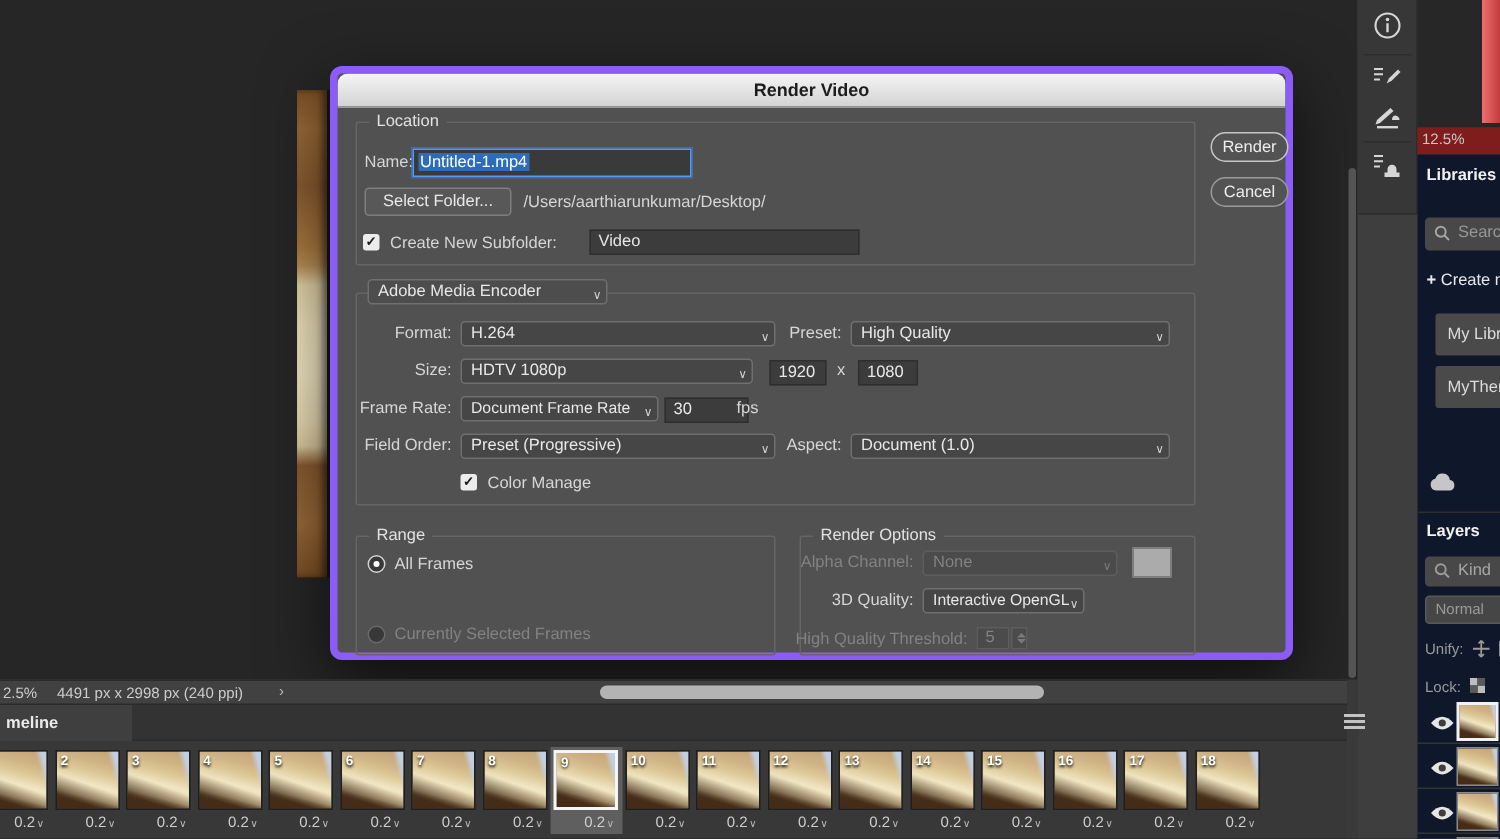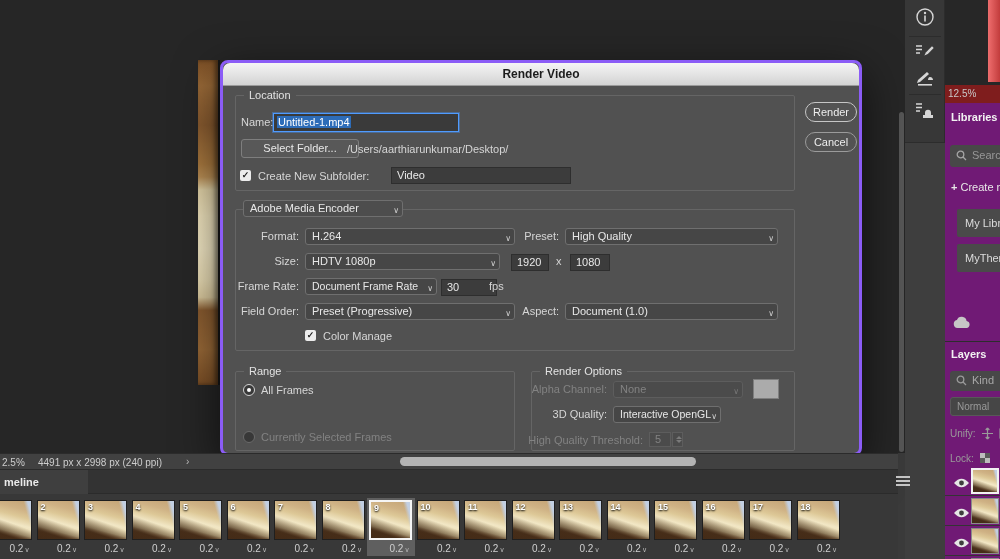--- a/index.html
+++ b/index.html
@@ -12,22 +12,22 @@
   #photo-strip { left:198px; top:60px; width:22px; height:325px;
     background:linear-gradient(to bottom,
       #7d5026 0%, #9a6a38 8%, #8a5c30 20%, #a9793f 32%, #b98e55 36%,
       #e2d3a8 40%, #efe3bd 48%, #f2e7c4 58%, #e9dcb4 68%, #dccba0 73%,
       #8a5c30 77%, #9a6a38 89%, #7d5026 100%);
     box-shadow: inset -3px 0 4px rgba(0,0,0,.45); border-right:2px solid #161616; }
   #v-scrollbar { left:899px; top:112px; width:5px; height:340px; background:#565656; border-radius:3px; }
   #gutter { left:898px; top:453px; width:7px; height:106px; background:#3a3a3a; }
 
   
-  #dialog { left:220px; top:60px; width:642px; height:396px; border-radius:8px;
-    background:#515151; box-shadow:0 14px 45px rgba(0,0,0,.65); border:3px solid #8b5cf6; }
+  #dialog { left:220px; top:44px; width:642px; height:396px; border-radius:8px;
+    background:#515151; box-shadow:0 14px 45px rgba(0,0,0,.65); border:5px solid #8b5cf6; }
   #dialog-titlebar { left:0; top:0; right:0; height:23px; border-radius:7px 7px 0 0;
     background:linear-gradient(#f5f5f5,#d3d3d3); border-bottom:1px solid #9a9a9a;
     text-align:center; font-size:12px; font-weight:bold; color:#1c1c1c; line-height:23px; }
   #dialog-body { left:0; top:23px; right:0; bottom:0; font-size:11px; color:#d6d6d6; }
   .group { position:absolute; border:1px solid #656565; border-radius:2px; }
   .group .legend { position:absolute; top:-7px; left:8px; background:#515151; padding:0 5px;
     font-size:11px; color:#e2e2e2; }
   .lbl { position:absolute; font-size:11px; color:#d6d6d6; white-space:nowrap; }
   .lbl.r { text-align:right; }
   .lbl.dis, .dis { color:#828282; }
@@ -48,21 +48,21 @@
     background:#fff; border-radius:50%; }
   .radio.off { border-color:#6a6a6a; }
   .pill-btn { position:absolute; width:52px; height:20px; border-radius:10px; background:#535353;
     color:#ededed; font-size:11px; text-align:center; line-height:18px; }
   #render-btn { border:1.5px solid #c6c6c6; }
   #cancel-btn { border:1.5px solid #9b9b9b; }
   #name-input { left:50px; top:27px; width:186px; height:19px; background:#3a3a3a;
     border:1px solid #4f9bff; box-shadow:0 0 0 1px rgba(70,140,230,.45); line-height:17px;
     font-size:11px; padding:0 3px; }
   #name-input .selection { background:#2d6cb8; color:#fff; padding:0 1px; }
-  #select-folder-btn { left:18px; top:53px; width:118px; height:19px; background:#585858;
+  #select-folder-btn { left:18px; top:53px; width:98px; height:19px; background:#585858;
     border:1px solid #7e7e7e; border-radius:3px; text-align:center; line-height:17px;
     font-size:11px; color:#e8e8e8; }
   #alpha-swatch { left:530px; top:293px; width:26px; height:20px; background:#ababab;
     border:1px solid #7e7e7e; }
   .stepper { position:absolute; width:11px; height:15px; background:#4b4b4b; border:1px solid #5d5d5d; }
   .stepper::before { content:''; position:absolute; left:2.5px; top:3px; border-left:3px solid transparent;
     border-right:3px solid transparent; border-bottom:3px solid #7a7a7a; }
   .stepper::after { content:''; position:absolute; left:2.5px; bottom:3px; border-left:3px solid transparent;
     border-right:3px solid transparent; border-top:3px solid #7a7a7a; }
 
@@ -70,21 +70,21 @@
   #right-region { left:905px; top:0; width:95px; height:559px; background:#3e3e3e; }
   #icon-strip { left:0; top:0; width:40px; height:143px; background:#373737;
     border-right:1px solid #2c2c2c; border-bottom:1px solid #2c2c2c; }
   .strip-icon { position:absolute; left:10px; width:20px; height:20px; }
   .strip-div { position:absolute; left:4px; width:32px; height:1px; background:#2c2c2c; }
   #canvas-corner { left:40px; top:0; width:55px; height:85px; background:#272727; }
   #red-strip { position:absolute; right:0; top:0; width:12px; height:82px;
     background:linear-gradient(to right,#ef6e6e,#c23c3c); }
   #zoom-strip { left:40px; top:85px; width:55px; height:18px; background:#7f1d1d;
     font-size:10px; color:#c8c8c8; line-height:18px; padding-left:3px; }
-  .panel { background:#701a75; overflow:visible; }
+  .panel { background:#0f172a; overflow:visible; }
   #libraries-panel { left:40px; top:103px; width:55px; height:239px; border-bottom:1px solid #2d2d2d; }
   #layers-panel { left:40px; top:342px; width:55px; height:217px; }
   .panel-title { position:absolute; left:6px; font-size:11px; font-weight:bold; color:#f2f2f2; white-space:nowrap; }
   .search-box { position:absolute; left:5px; width:150px; height:22px; background:#484848; border-radius:3px; }
   .search-box .ph { position:absolute; left:22px; top:4px; font-size:11px; color:#979797; white-space:nowrap; }
   .lib-item { position:absolute; left:12px; width:150px; height:28px; background:#4a4a4a;
     border-radius:2px; font-size:11px; color:#dcdcdc; line-height:28px; padding-left:8px; white-space:nowrap; }
   .small-lbl { position:absolute; font-size:10px; color:#9a9a9a; white-space:nowrap; }
   #blend-mode-dd { position:absolute; left:5px; top:55px; width:150px; height:19px; background:#464646;
     border:1px solid #585858; border-radius:3px; font-size:10px; color:#9a9a9a; line-height:17px; padding-left:6px; }

